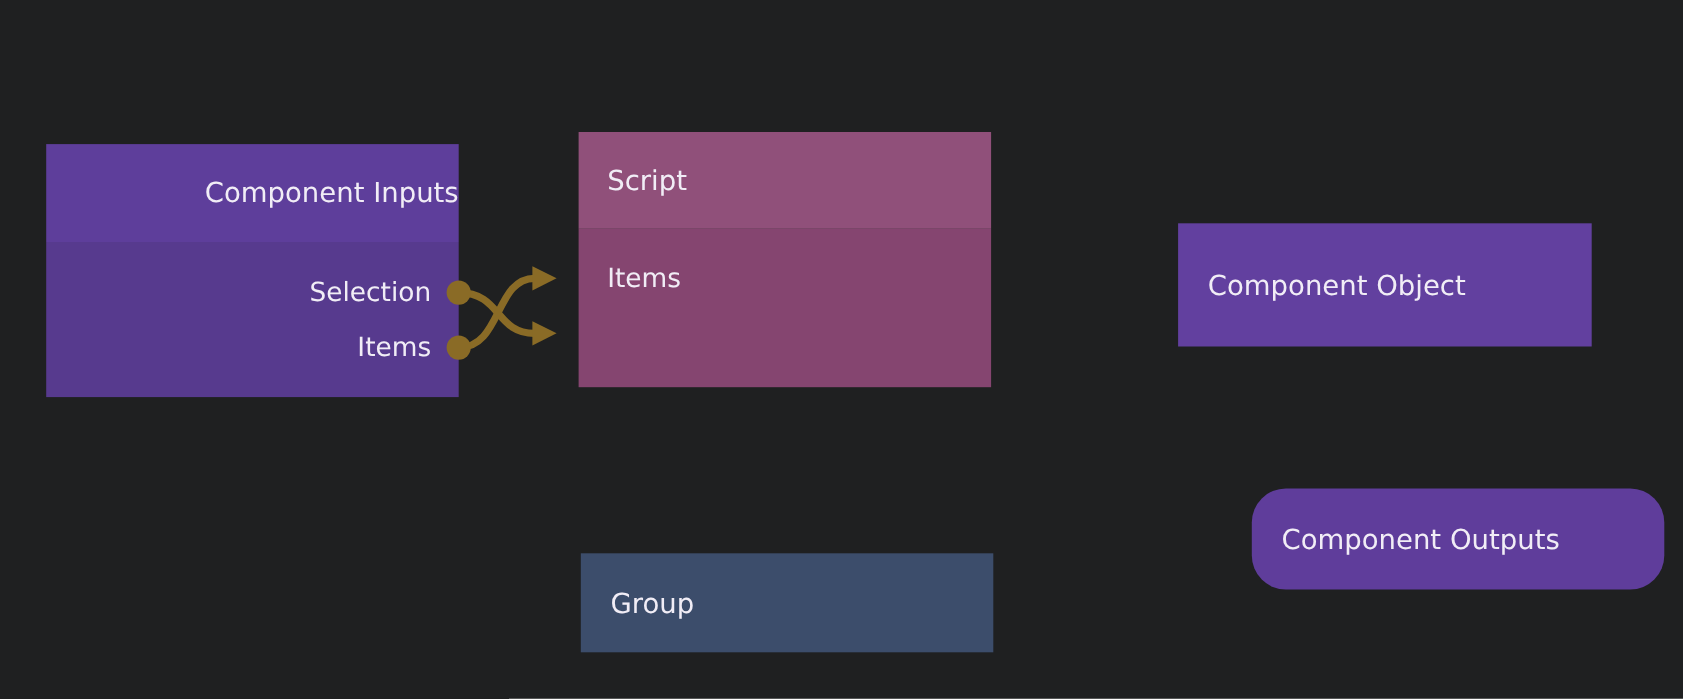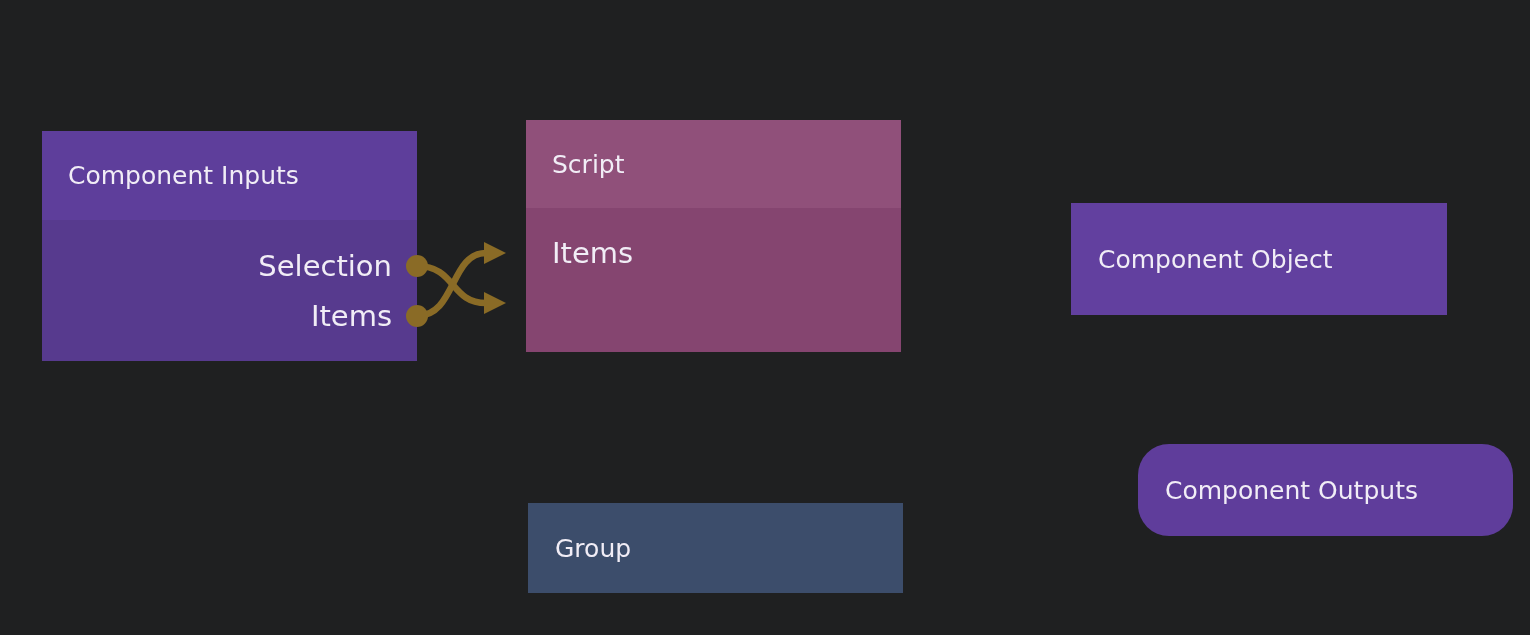--- a/index.html
+++ b/index.html
@@ -31,30 +31,30 @@
 
   .simple-node {
     display: flex;
     align-items: center;
     padding-left: 27px;
     font-size: 25px;
   }
 
   .port {
     position: absolute;
-    font-size: 29px;
+    font-size: 24px;
     transform: translateY(-50%);
     white-space: nowrap;
   }
   .port.out { right: 25px; text-align: right; }
   .port.in  { left: 26px;  text-align: left; }
 
   
   .n-component-inputs { left: 42px;  top: 131px; width: 375px; height: 230px; }
-  .n-component-inputs .node-header { height: 89px; }
+  .n-component-inputs .node-header { height: 89px; justify-content: flex-end; }
   .n-component-inputs .node-body   { height: 141px; }
   .n-component-inputs .port-1 { top: 46px; }   
   .n-component-inputs .port-2 { top: 96px; }   
 
   .n-script { left: 502px; top: 120px; width: 375px; height: 232px; margin-left: 24px; }
   .n-script .node-header { height: 88px; }
   .n-script .node-body   { height: 144px; }
   .n-script .port-1 { top: 45px; }             
   .n-script .port-2 { top: 95px; }             
 

